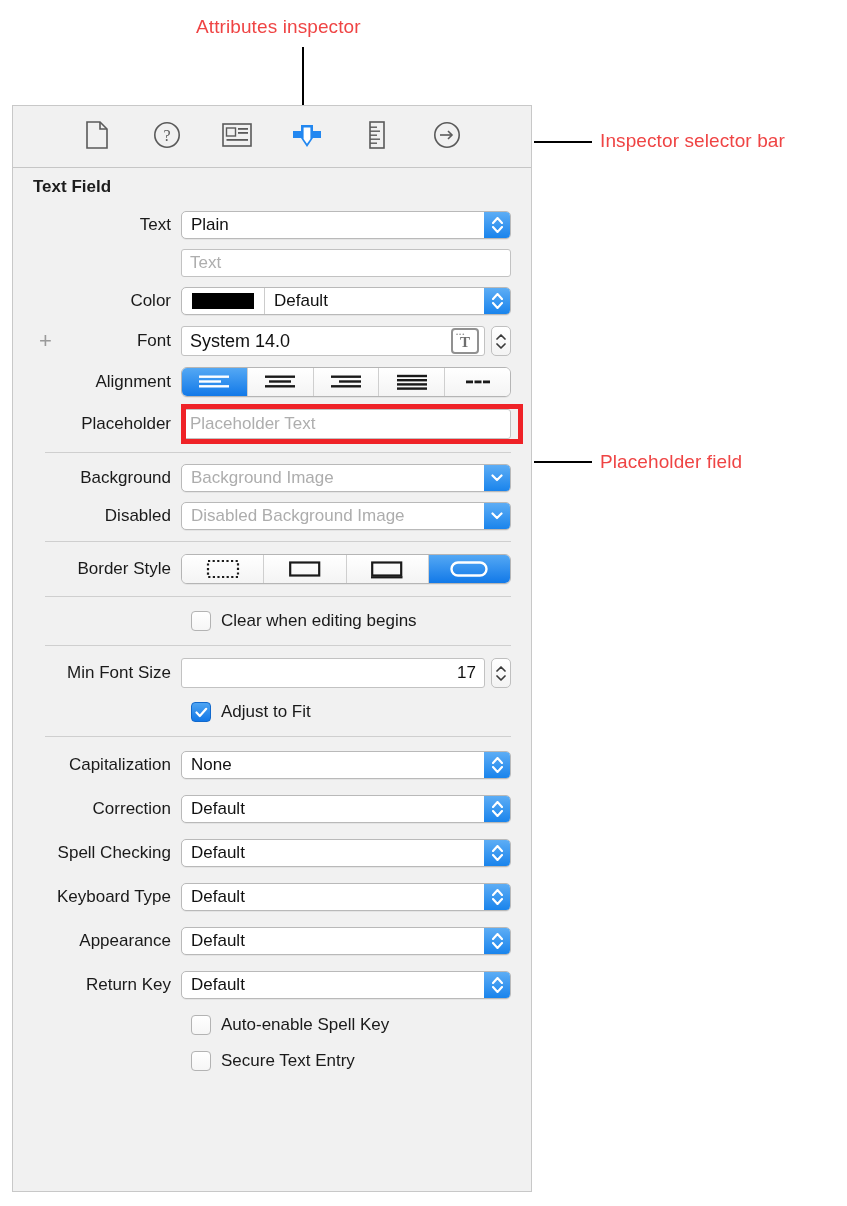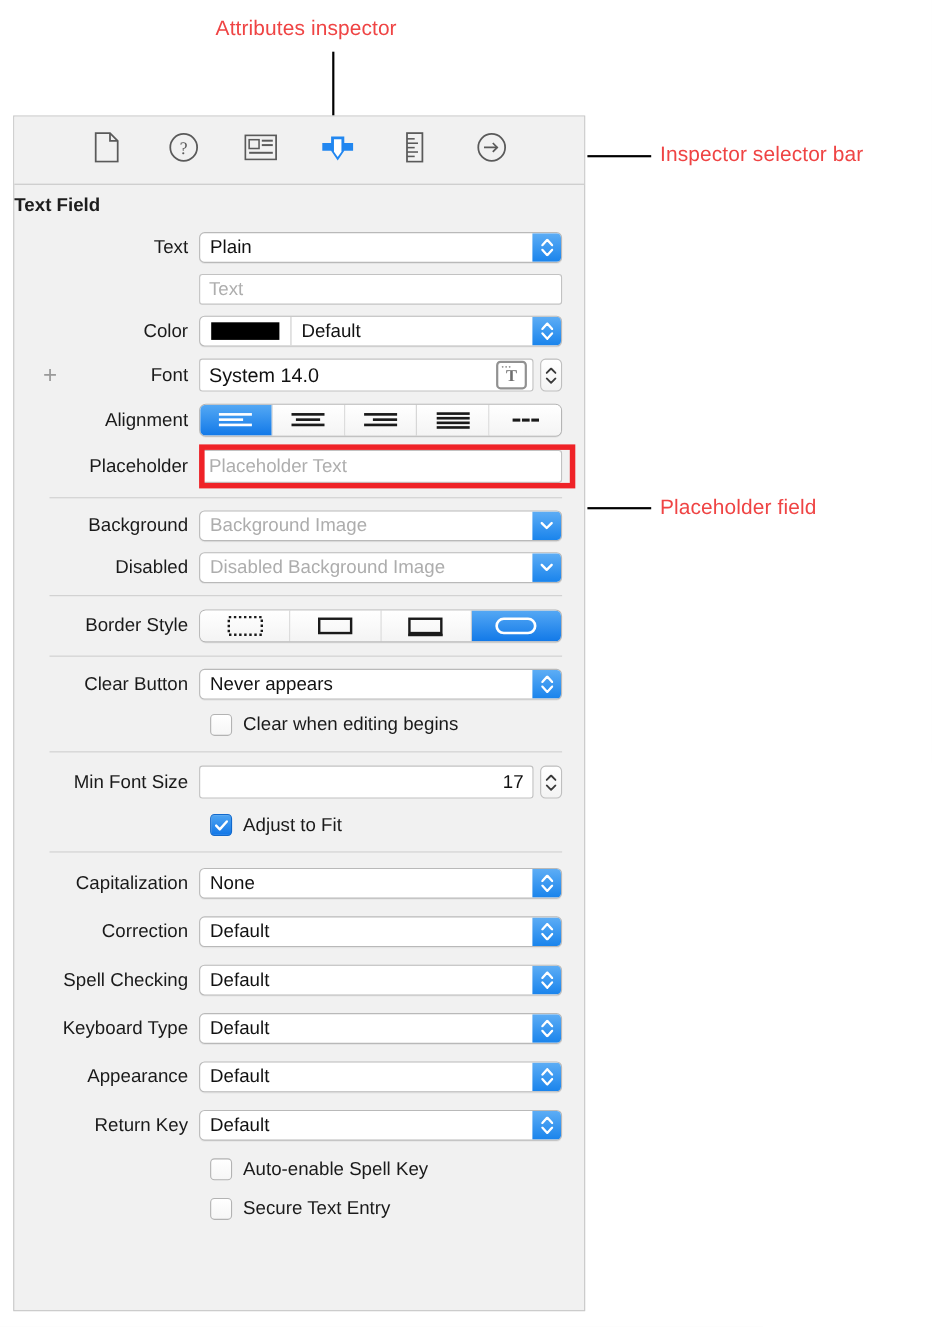--- a/index.html
+++ b/index.html
@@ -77,20 +77,21 @@
     box-sizing: border-box;
     background: #fafafa;
     z-index: -1;
   }
 
   
   #section-title-row {
     height: 38px;
     display: flex;
     align-items: center;
+    padding-left: 20px;
     box-sizing: border-box;
   }
   #section-title {
     font-size: 17px;
     font-weight: bold;
     color: #1d1d1d;
   }
 
   
   .row {
@@ -597,36 +598,20 @@
           <svg width="40" height="20" viewBox="0 0 40 20">
             <rect x="2.5" y="3.5" width="35" height="13" rx="6.5" ry="6.5" fill="none" stroke="#ffffff" stroke-width="2.4"></rect>
           </svg>
         </span>
       </div>
     </div>
   </div>
 
   <div class="sep"></div>
 
-  <div class="row">
-    <div class="row-label">Clear Button</div>
-    <div class="row-control">
-      <div class="popup">
-        <span class="popup-value">Never appears</span>
-        <span class="stepper-blue">
-          <svg width="11" height="7" viewBox="0 0 11 7">
-              <path d="M1,6 L5.5,1 L10,6" fill="none" stroke="#fff" stroke-width="2.1" stroke-linecap="round" stroke-linejoin="round"></path>
-            </svg>
-          <svg width="11" height="7" viewBox="0 0 11 7">
-              <path d="M1,1 L5.5,6 L10,1" fill="none" stroke="#fff" stroke-width="2.1" stroke-linecap="round" stroke-linejoin="round"></path>
-            </svg>
-        </span>
-      </div>
-    </div>
-  </div>
 
   <div class="checkrow">
     <span class="checkbox"></span>
     <span class="ck-label">Clear when editing begins</span>
   </div>
 
   <div class="sep"></div>
 
   <div class="row" style="height:42px;">
     <div class="row-label">Min Font Size</div>

